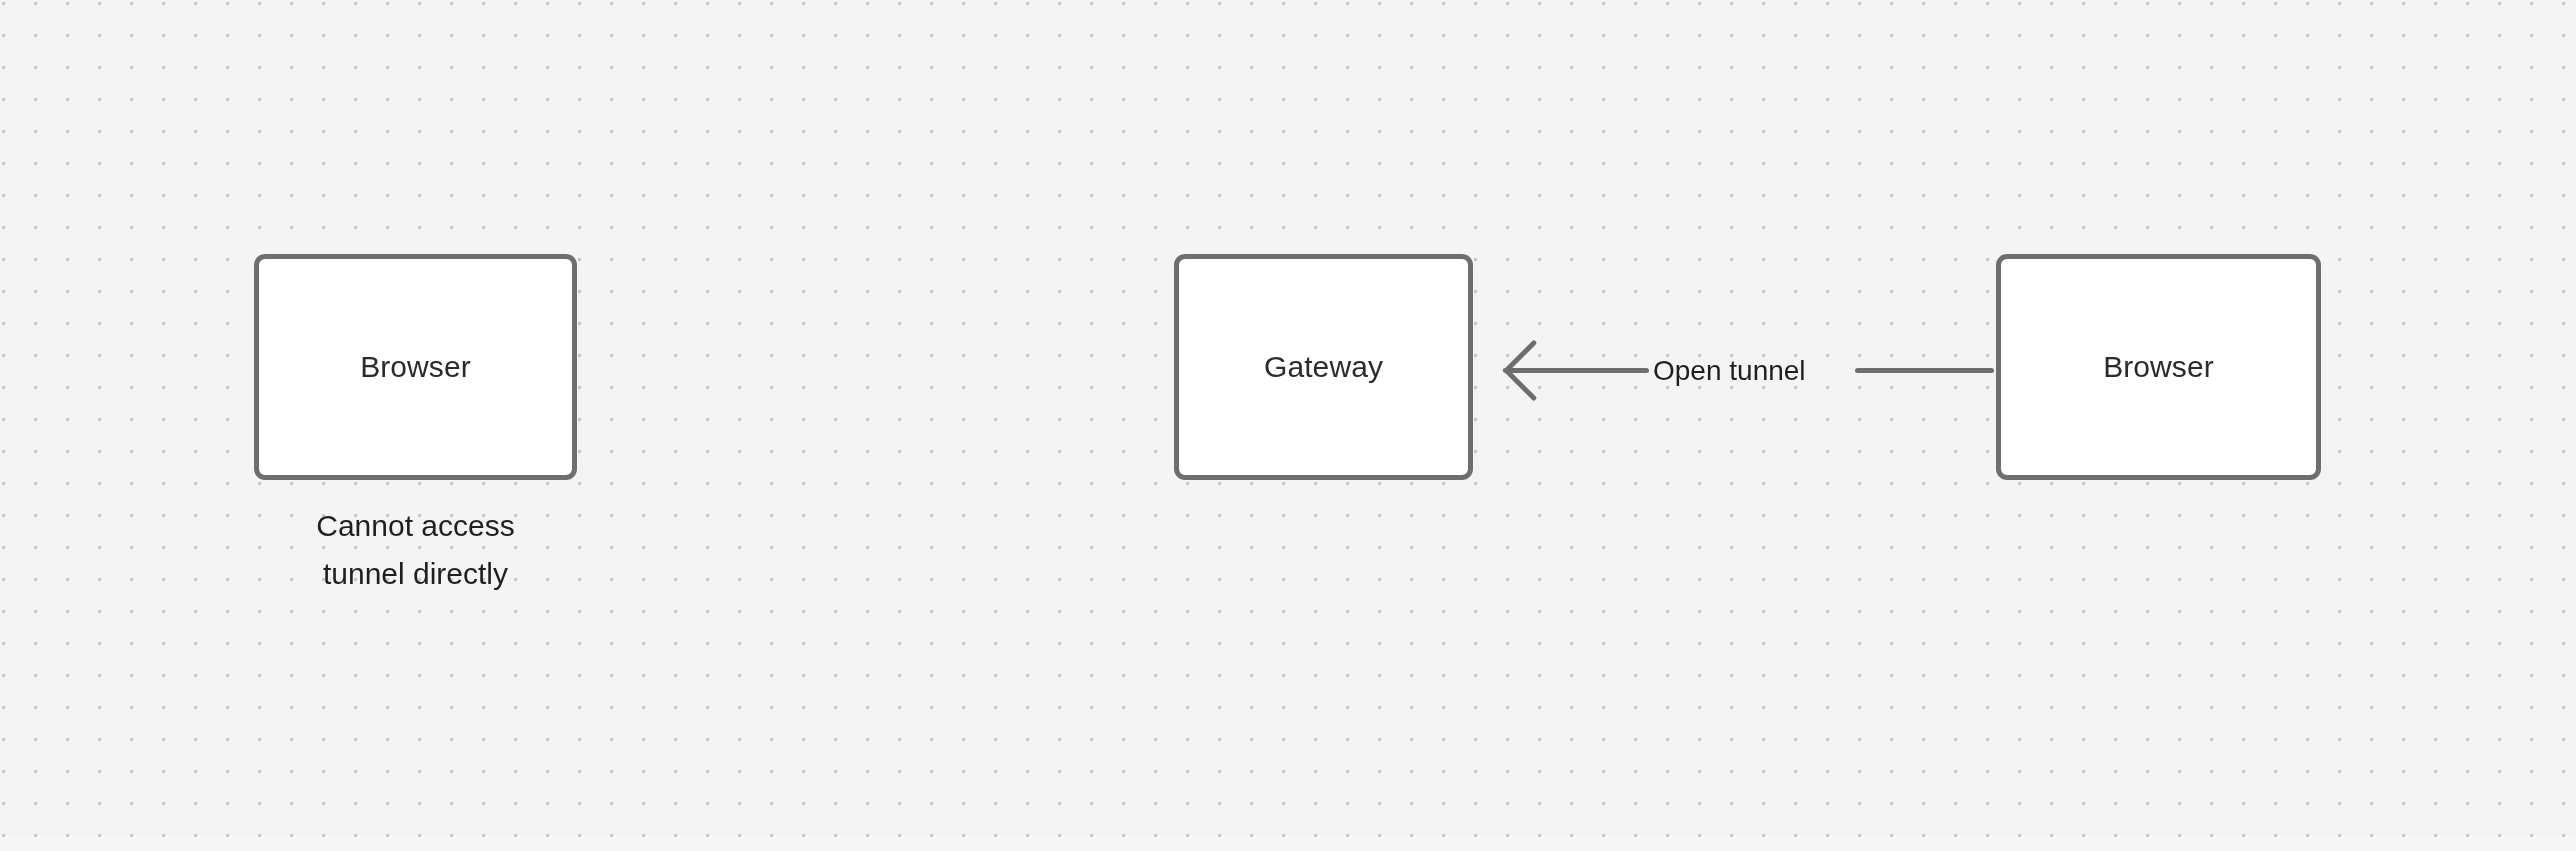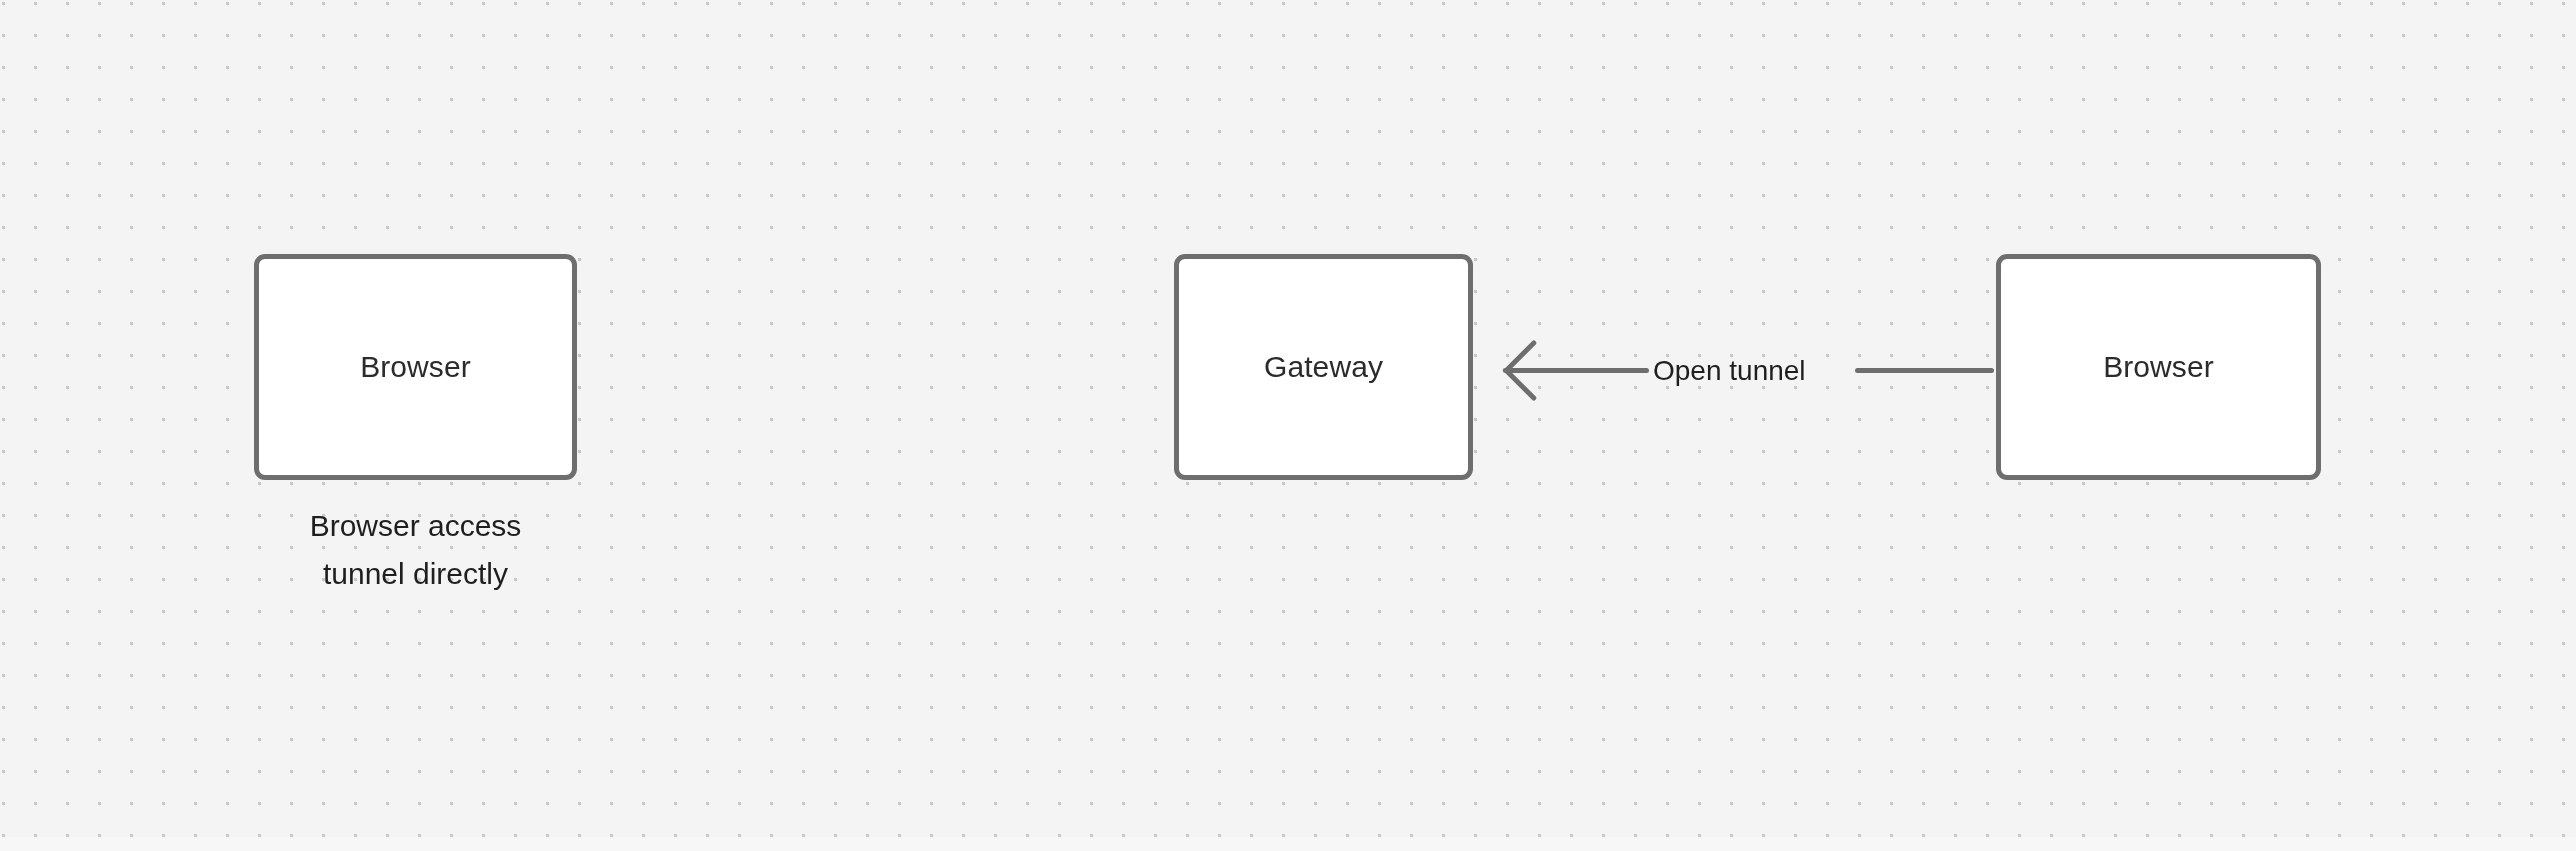--- a/index.html
+++ b/index.html
@@ -105,21 +105,21 @@
 </head>
 <body>
 
 <div id="canvas">
 
   <div class="node" id="node-browser">
     <span class="node-label">Browser</span>
   </div>
 
   <div class="caption" id="caption-browser">
-    <div>Browser access</div>
+    <div>Cannot access</div>
     <div>tunnel directly</div>
   </div>
 
   <div class="node" id="node-gateway">
     <span class="node-label">Gateway</span>
   </div>
 
   <div class="node" id="node-server">
     <span class="node-label">Browser</span>
   </div>

